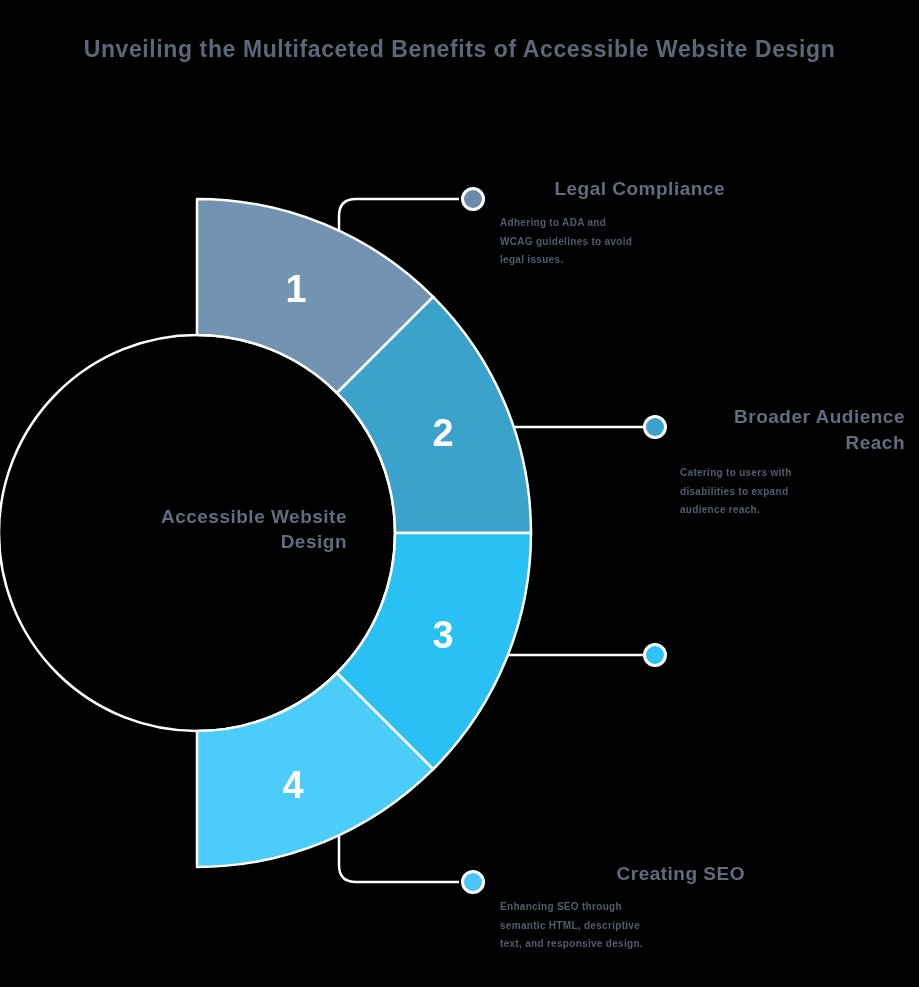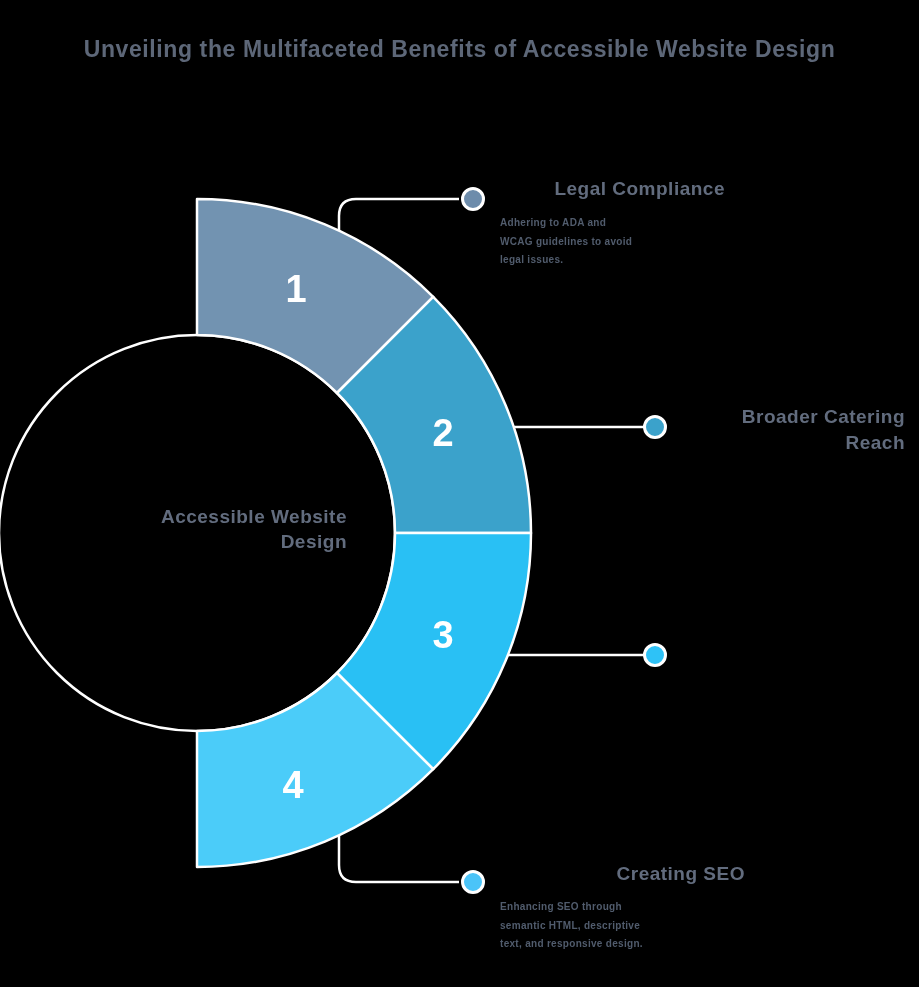--- a/index.html
+++ b/index.html
@@ -100,22 +100,25 @@
   </div>
 
   <div class="callout c1">
     <div class="co-title">Legal Compliance</div>
     <p class="co-body">Adhering to ADA and
 WCAG guidelines to avoid
 legal issues.</p>
   </div>
 
   <div class="callout c2">
-    <div class="co-title">Broader Catering
+    <div class="co-title">Broader Audience
 Reach</div>
+    <p class="co-body">Catering to users with
+disabilities to expand
+audience reach.</p>
   </div>
 
 
   <div class="callout c4">
     <div class="co-title">Creating SEO</div>
     <p class="co-body">Enhancing SEO through
 semantic HTML, descriptive
 text, and responsive design.</p>
   </div>
 

